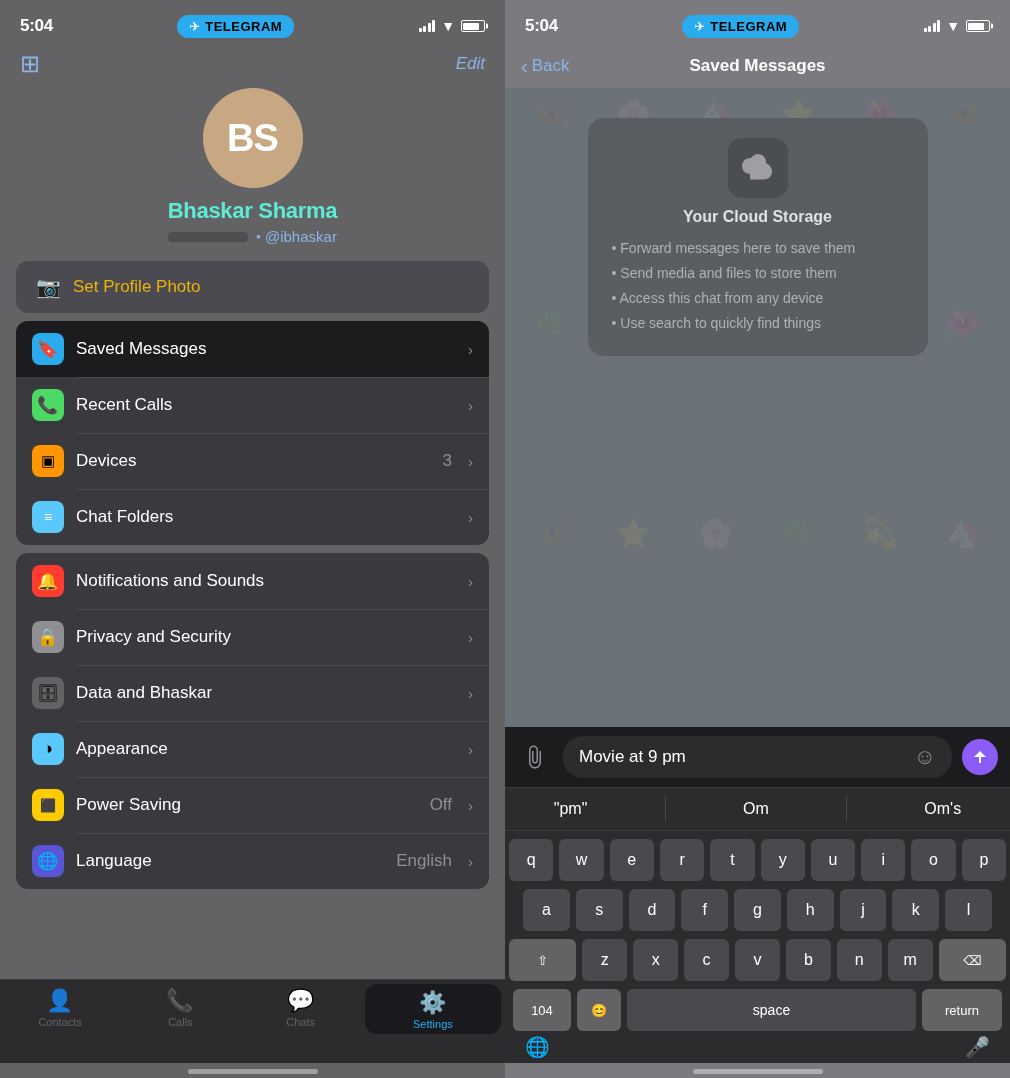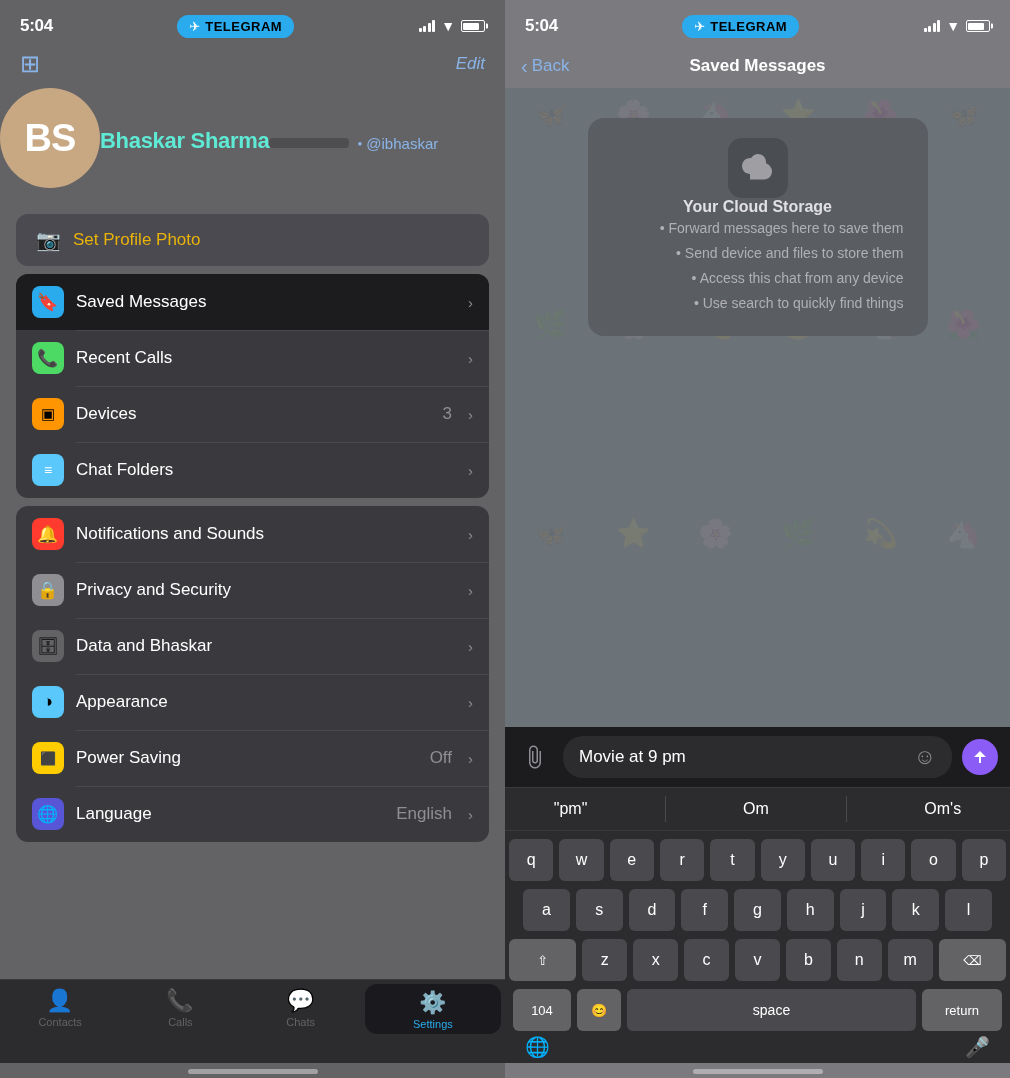--- a/index.html
+++ b/index.html
@@ -141,21 +141,21 @@
     .edit-btn {
       color: #8ab4e8;
       font-size: 17px;
       font-weight: 400;
       font-style: italic;
     }
 
     
     .avatar-section {
       display: flex;
-      flex-direction: row;
+      flex-direction: column;
       align-items: center;
       padding: 8px 0 16px;
     }
     .avatar-circle {
       width: 100px;
       height: 100px;
       border-radius: 50%;
       background: #c8a882;
       display: flex;
       align-items: center;
@@ -379,20 +379,21 @@
 
     
     .cloud-card {
       background: #5a5e63;
       border-radius: 16px;
       padding: 20px 24px;
       width: 340px;
       display: flex;
       flex-direction: column;
       align-items: center;
+      gap: 10px;
       position: relative;
       z-index: 2;
     }
     .cloud-icon-wrap {
       width: 60px;
       height: 60px;
       background: #4a4e52;
       border-radius: 14px;
       display: flex;
       align-items: center;
@@ -401,21 +402,20 @@
       color: #9e9ea3;
     }
     .cloud-title {
       font-size: 16px;
       font-weight: 600;
       color: #e0e0e5;
       text-align: center;
     }
     .cloud-bullets {
       width: 100%;
-      text-align: right;
     }
     .cloud-bullet {
       font-size: 14px;
       color: #b0b0b5;
       padding: 2px 0;
       line-height: 1.5;
     }
 
     
     .message-bar {
@@ -737,21 +737,21 @@
 
     <div class="cloud-card">
       <div class="cloud-icon-wrap">
         <svg width="32" height="28" viewBox="0 0 32 28" fill="none">
           <path d="M8 20c-4.4 0-8-3.6-8-8s3.6-8 8-8c.4 0 .8 0 1.2.1C10.4 1.8 13 0 16 0c4.4 0 8 3.6 8 8 0 .4 0 .8-.1 1.2C27.2 10.4 30 13.6 30 17.5c0 4.4-3.6 8-8 8H8z" fill="#9e9ea3"></path>
         </svg>
       </div>
       <div class="cloud-title">Your Cloud Storage</div>
       <div class="cloud-bullets">
         <div class="cloud-bullet">• Forward messages here to save them</div>
-        <div class="cloud-bullet">• Send device and files to store them</div>
+        <div class="cloud-bullet">• Send media and files to store them</div>
         <div class="cloud-bullet">• Access this chat from any device</div>
         <div class="cloud-bullet">• Use search to quickly find things</div>
       </div>
     </div>
   </div>
 
   <div class="message-bar">
     <div class="attach-btn">
       <svg width="24" height="24" viewBox="0 0 24 24" fill="#8e8e93">
         <path d="M16.5 6v11.5c0 2.5-2 4.5-4.5 4.5S7.5 20 7.5 17.5V5c0-1.7 1.3-3 3-3s3 1.3 3 3v10.5c0 .8-.7 1.5-1.5 1.5s-1.5-.7-1.5-1.5V6H9v9.5c0 1.7 1.3 3 3 3s3-1.3 3-3V5c0-2.5-2-4.5-4.5-4.5S6 2.5 6 5v12.5c0 3.3 2.7 6 6 6s6-2.7 6-6V6h-1.5z"></path>

